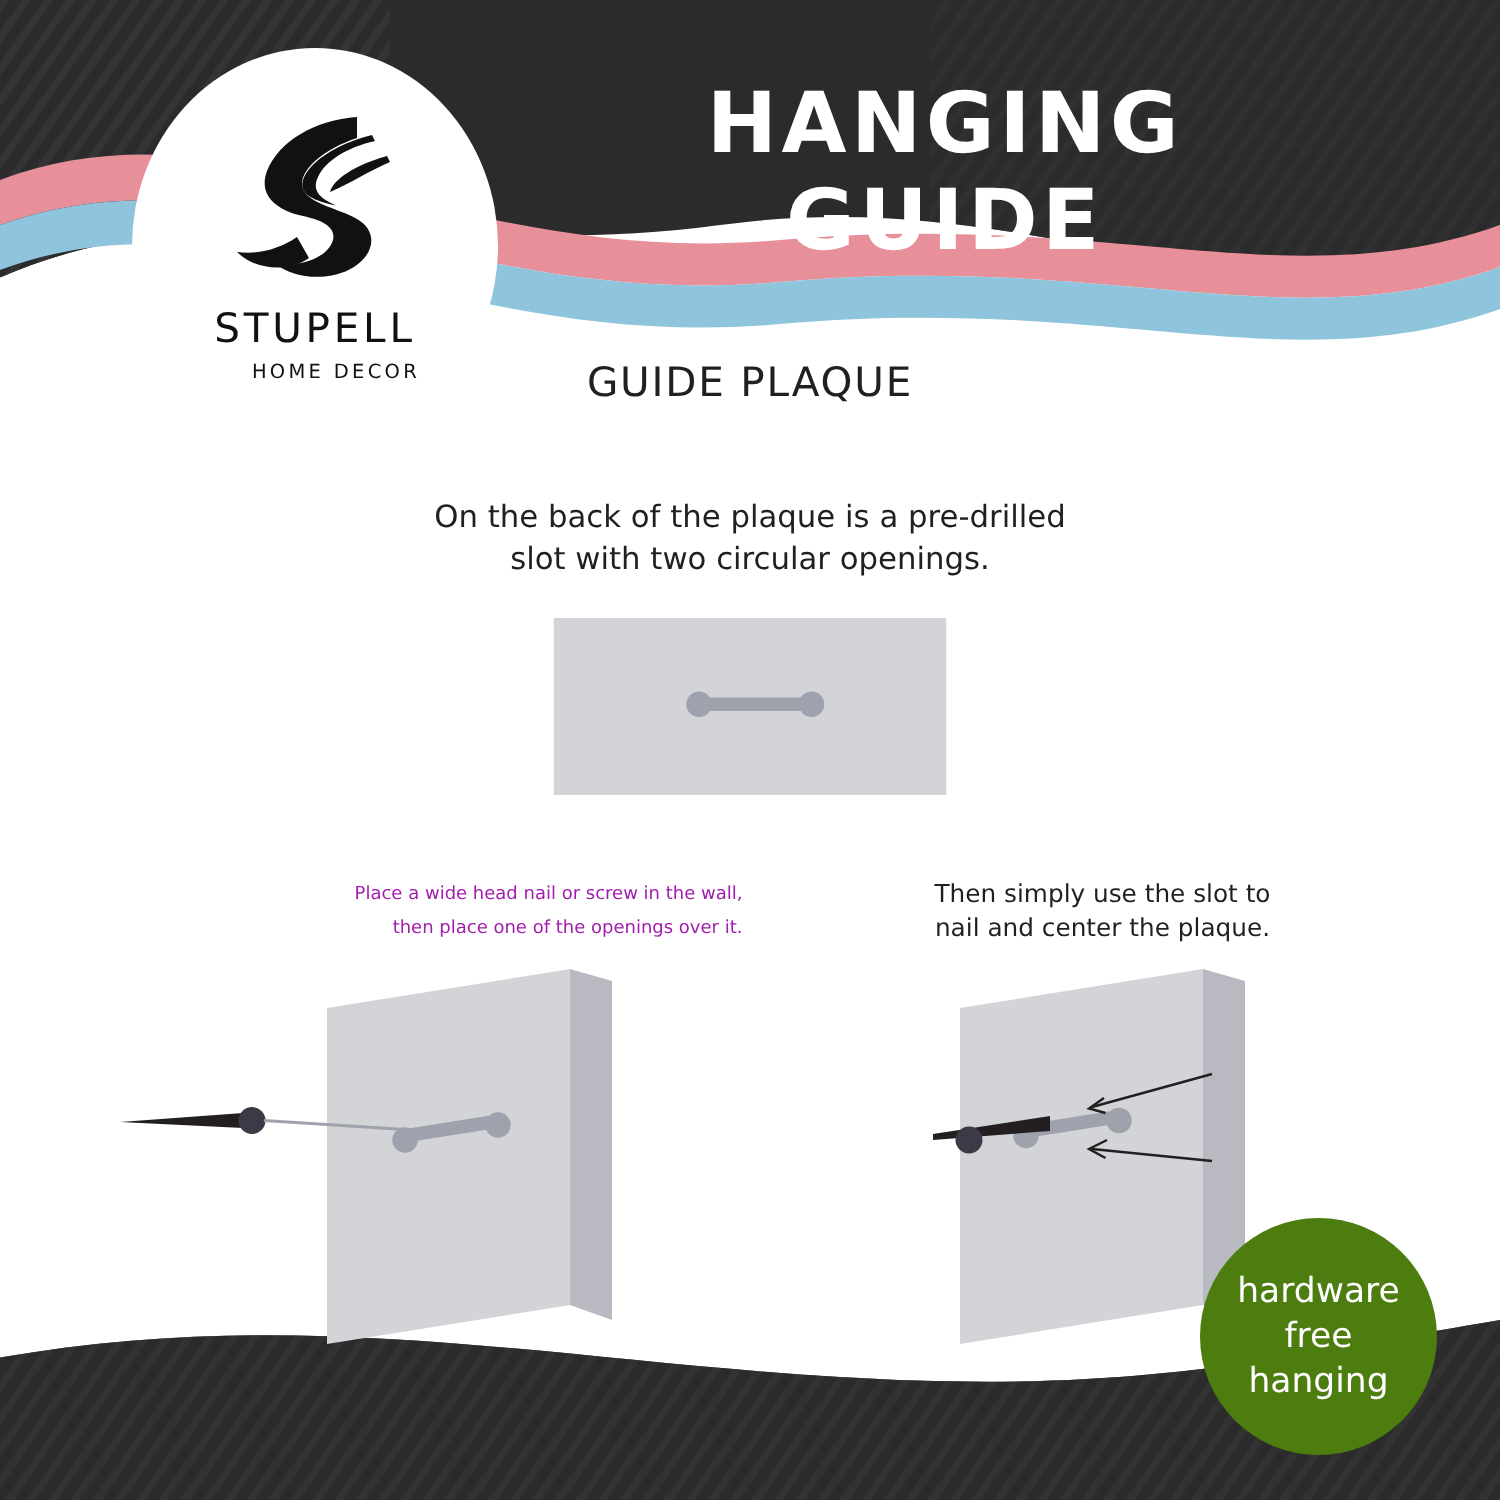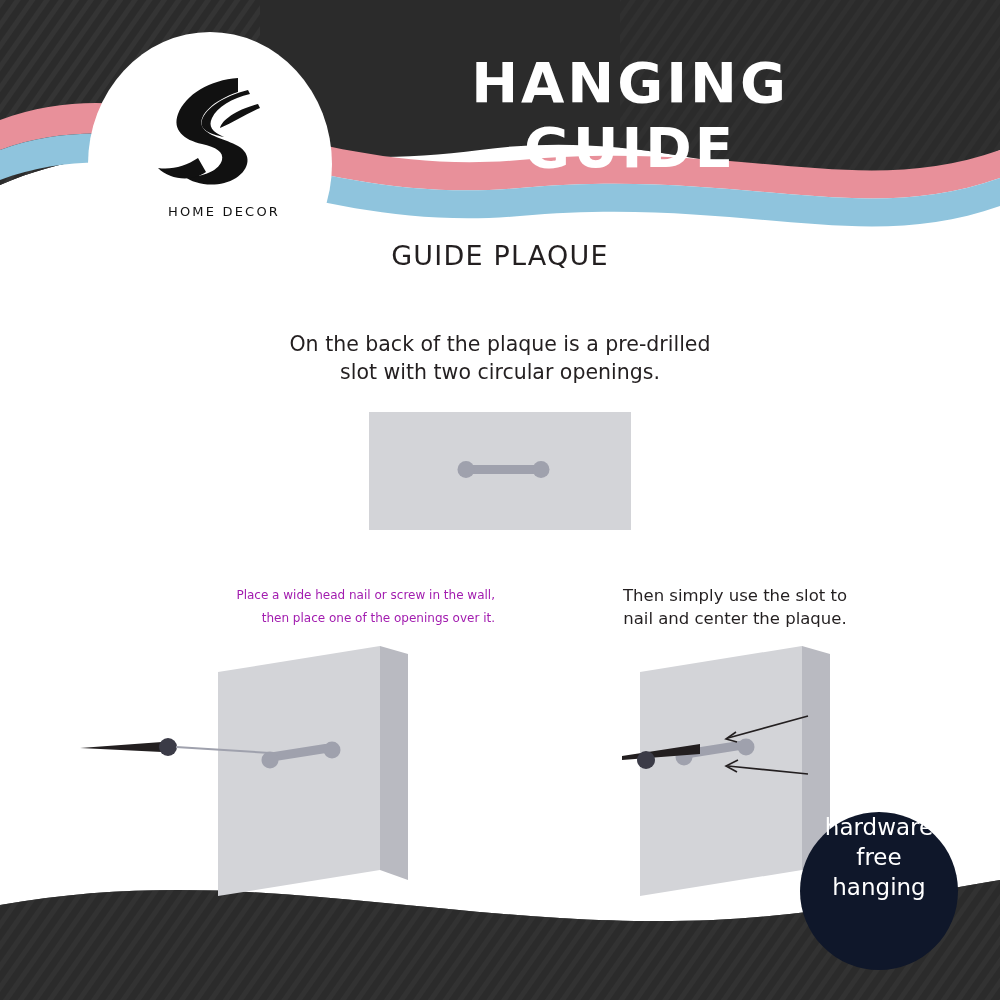--- a/index.html
+++ b/index.html
@@ -144,23 +144,23 @@
   }
 
   
   #hardware-badge {
     position: absolute;
     left: 800px;
     top: 812px;
     width: 158px;
     height: 158px;
     border-radius: 50%;
-    background: #0f172a;
+    background: #4d7c0f;
     display: flex;
-    align-items: flex-start;
+    align-items: center;
     justify-content: center;
   }
   #hardware-badge-text {
     text-align: center;
     color: #ffffff;
     font-size: 23px;
     line-height: 30px;
     white-space: pre-line;
   }
 </style>
@@ -199,20 +199,21 @@
     </g>
   </svg>
 
   <div id="logo-badge">
     <svg id="logo-mark" viewBox="0 0 140 128">
       <path d="M98,8 C70,10 46,24 38,44 C32,60 44,70 62,74 C76,77 84,82 82,90 C79,101 62,108 44,106 C56,116 80,118 96,108 C110,99 112,84 98,76 C86,69 66,66 62,56 C58,45 74,30 98,22 Z" fill="#111"></path>
       <path d="M108,20 C84,26 66,38 62,50 C59,60 70,64 84,67 C72,62 68,56 72,48 C77,37 92,28 110,24 Z" fill="#111"></path>
       <path d="M118,34 C96,40 82,50 80,58 C94,52 106,44 120,38 Z" fill="#111"></path>
       <path d="M58,88 C46,96 32,100 18,98 C30,110 52,112 66,102 Z" fill="#111"></path>
     </svg>
+    <div id="logo-name">STUPELL</div>
     <div id="logo-sub">HOME DECOR</div>
   </div>
 
   <div id="header-title">HANGING GUIDE</div>
 
   <div id="product-type">GUIDE PLAQUE</div>
 
   <div id="step1-text" style="white-space: pre-line;">On the back of the plaque is a pre-drilled
 slot with two circular openings.</div>
 

